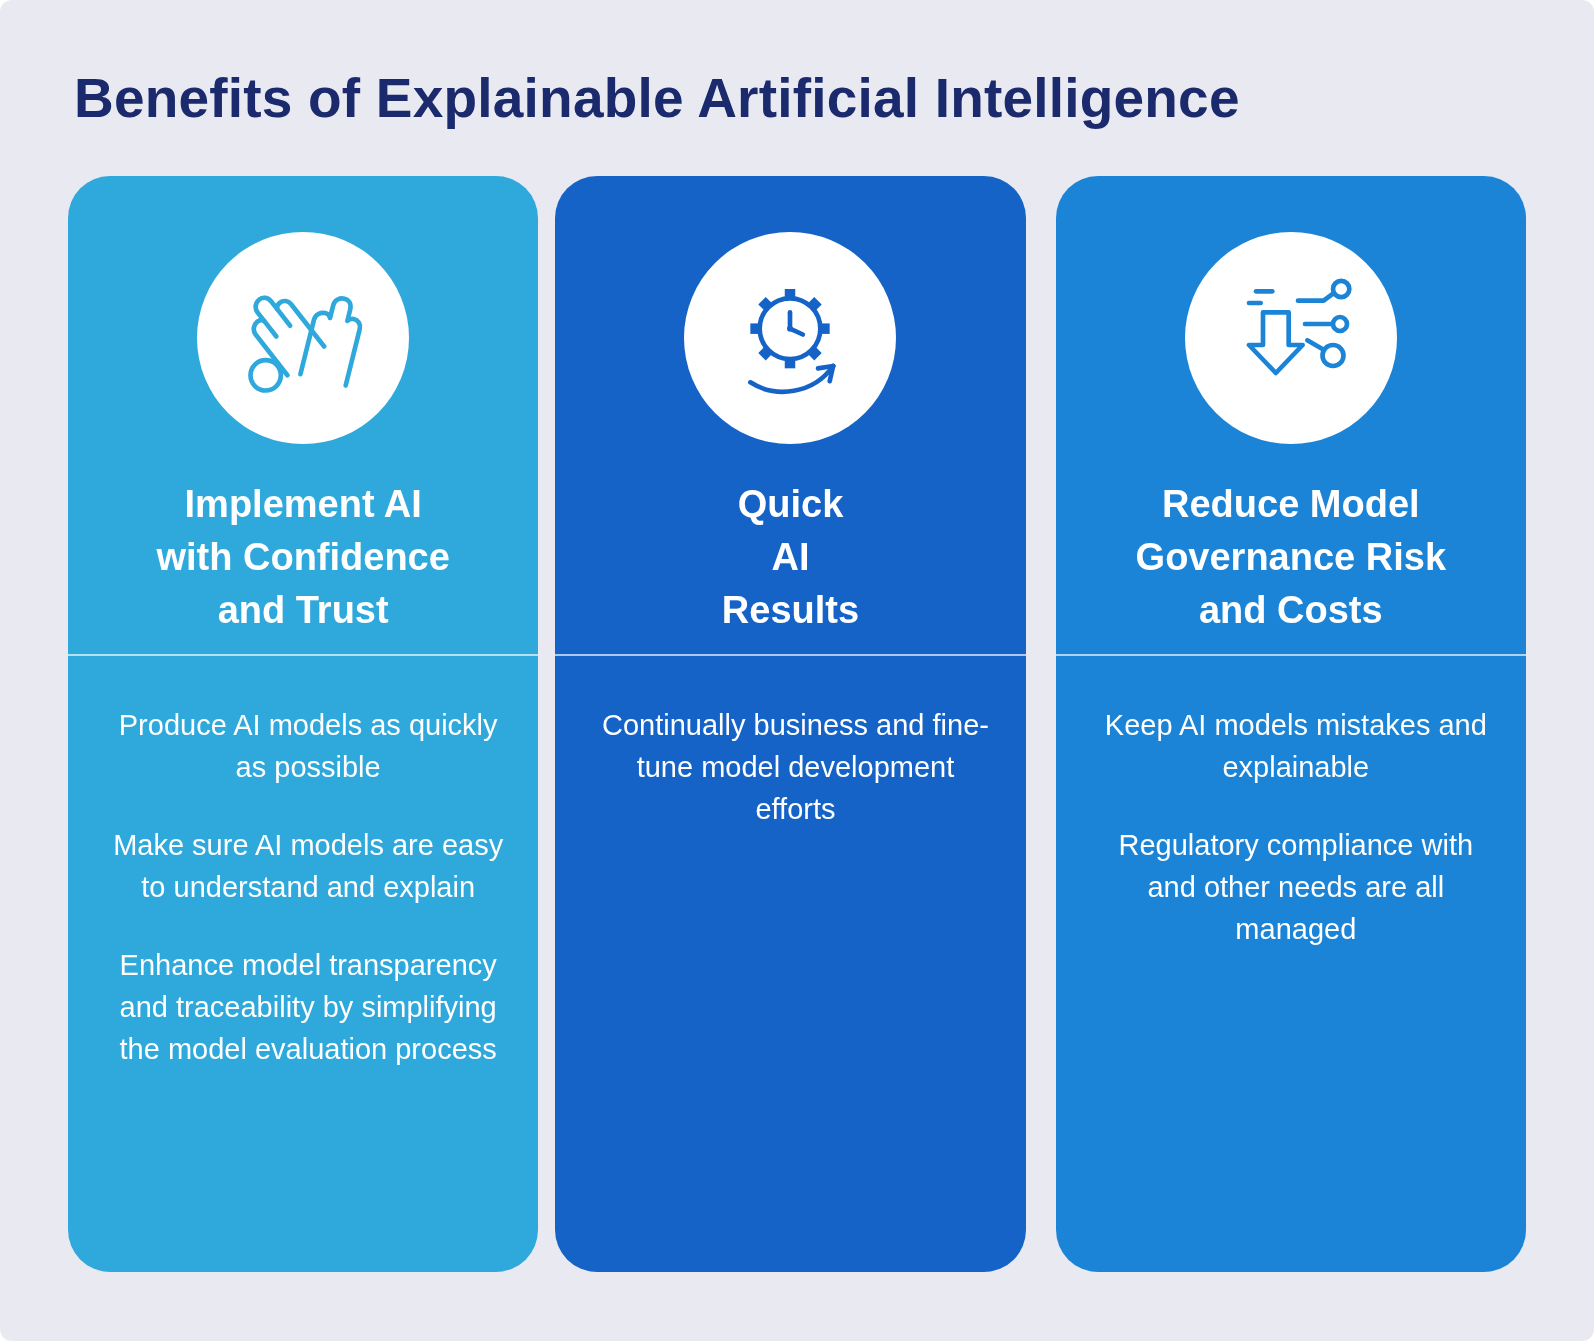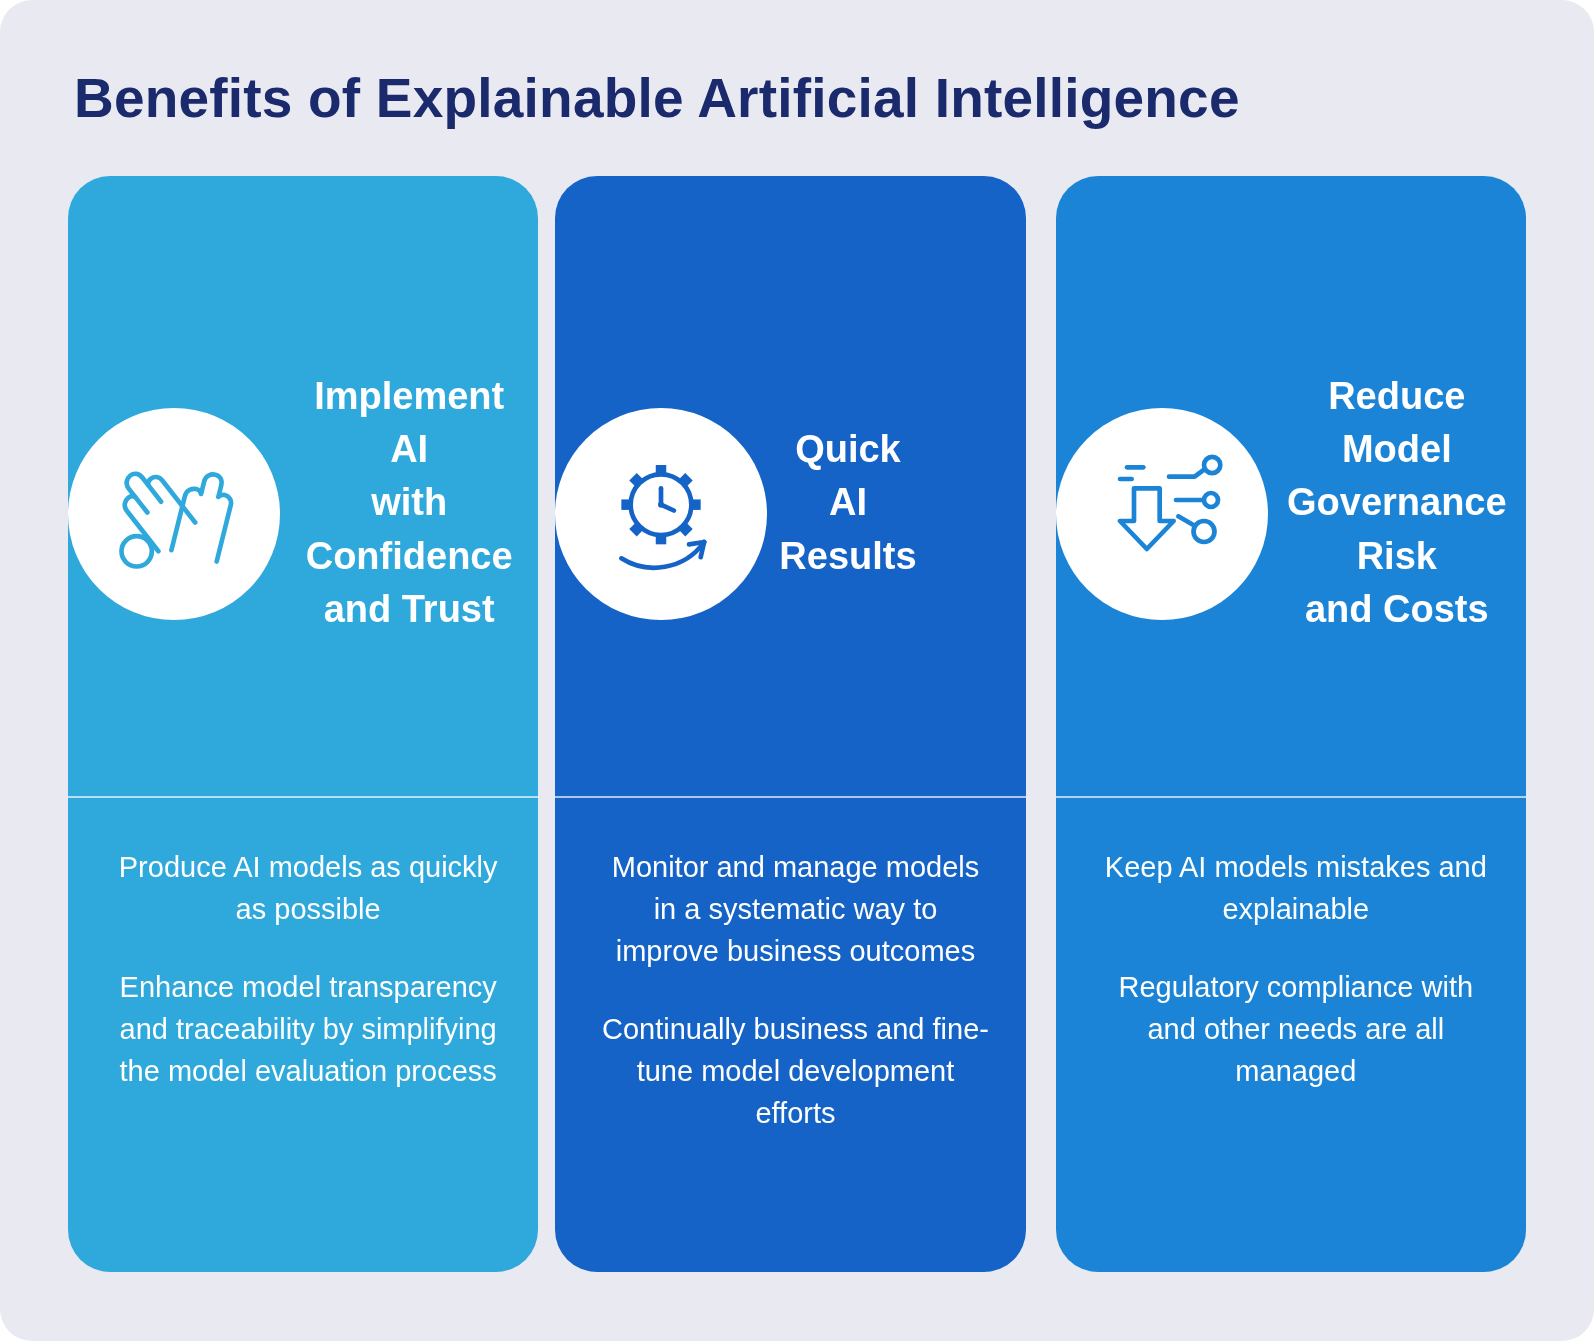--- a/index.html
+++ b/index.html
@@ -6,21 +6,21 @@
     margin: 0;
     padding: 0;
     background: #ffffff;
     font-family: "Liberation Sans", sans-serif;
   }
   .page {
     width: 1594px;
     height: 1341px;
     box-sizing: border-box;
     background: #E9EAF1;
-    border-radius: 32px;
+    border-radius: 12px;
     padding: 52px 68px 0 68px;
     overflow: hidden;
   }
   .page-title {
     margin: 14px 0 46px 6px;
     font-size: 55px;
     font-weight: 800;
     letter-spacing: 0.2px;
     color: #1A2A6C;
   }
@@ -31,24 +31,24 @@
   .card {
     flex: 1 1 0;
     height: 1096px;
     border-radius: 42px;
     color: #ffffff;
     display: flex;
     flex-direction: column;
     overflow: hidden;
   }
   .card-header {
-    height: 620px;
+    height: 478px;
     box-sizing: border-box;
     display: flex;
-    flex-direction: row;
+    flex-direction: column;
     align-items: center;
     flex: 0 0 auto;
   }
   .icon-badge {
     width: 212px;
     height: 212px;
     margin-top: 56px;
     background: #ffffff;
     border-radius: 50%;
     display: flex;
@@ -116,20 +116,21 @@
             <circle cx="28" cy="92" r="13"></circle>
           </svg>
         </div>
         <h2 class="card-title">Implement AI
 with Confidence
 and Trust</h2>
       </div>
       <div class="card-divider"></div>
       <div class="card-body">
         <p class="card-point">Produce AI models as quickly as possible</p>
+        <p class="card-point">Make sure AI models are easy to understand and explain</p>
         <p class="card-point">Enhance model transparency and traceability by simplifying the model evaluation process</p>
       </div>
     </section>
 
     <section class="card" style="background-color: rgb(21, 99, 198);">
       <div class="card-header">
         <div class="icon-badge" style="color: rgb(21, 99, 198);">
           <svg viewBox="0 0 120 120" fill="none" stroke="currentColor" stroke-width="4" stroke-linecap="round" stroke-linejoin="round">
 
             <g stroke-width="9" stroke-linecap="butt">
@@ -152,21 +153,20 @@
             <path d="M97 84 L84 86"></path>
             <path d="M97 84 L94 97"></path>
           </svg>
         </div>
         <h2 class="card-title">Quick
 AI
 Results</h2>
       </div>
       <div class="card-divider"></div>
       <div class="card-body">
-        <p class="card-point">Monitor and manage models in a systematic way to improve business outcomes</p>
         <p class="card-point">Continually business and fine-tune model development efforts</p>
       </div>
     </section>
 
     <section class="card" style="background-color: rgb(27, 132, 214); margin-left: 13px;">
       <div class="card-header">
         <div class="icon-badge" style="color: rgb(27, 132, 214);">
           <svg viewBox="0 0 120 120" fill="none" stroke="currentColor" stroke-width="4" stroke-linecap="round" stroke-linejoin="round">
 
             <line x1="30" y1="20" x2="44" y2="20"></line>

